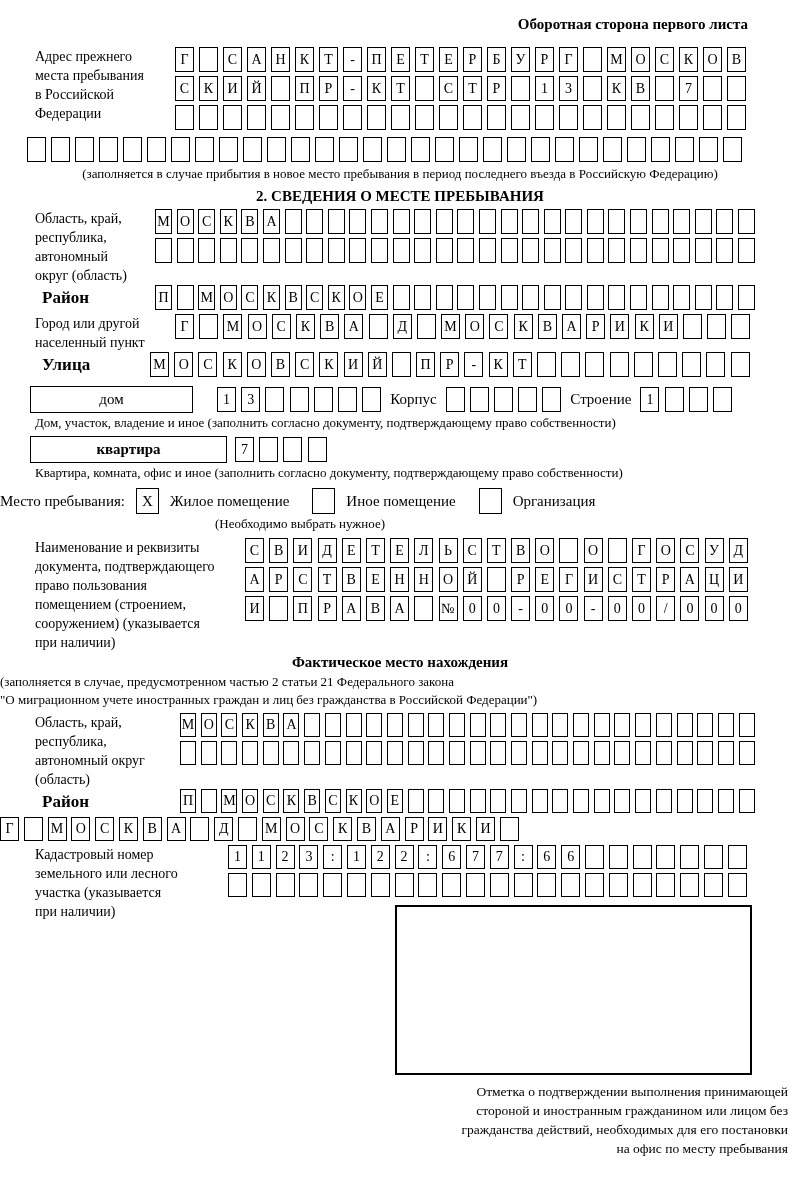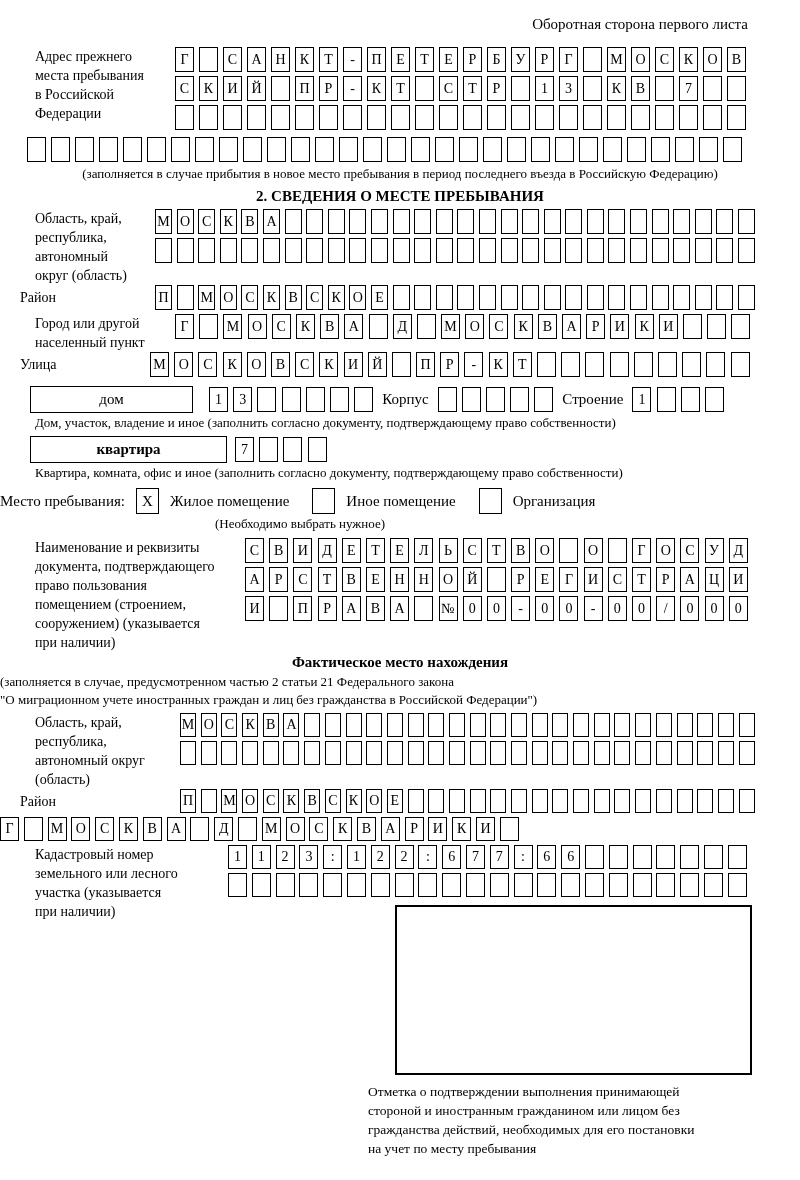--- a/index.html
+++ b/index.html
@@ -1,25 +1,25 @@
 <!DOCTYPE html>
 <html><head>
 <meta charset="utf-8">
 <style>
   html,body{margin:0;padding:0;}
   body{
     width:800px;height:1180px;overflow:hidden;
     background:#ffffff;color:#000;
     font-family:"Liberation Serif", serif;
   }
-  .hdr-note{margin-top:16px;padding-right:52px;text-align:right;font-size:15px;}
+  .hdr-note{margin-top:16px;padding-right:52px;text-align:right;font-size:15px;font-weight:bold;}
   .blk{display:flex;align-items:flex-start;}
   .lbl{font-size:14px;line-height:19px;box-sizing:border-box;padding-left:35px;}
   .lbl div{white-space:nowrap;}
-  .lbl-inline{font-size:14px;line-height:25px;box-sizing:border-box;padding-left:20px;white-space:nowrap;}
+  .lbl-inline{font-size:17px;line-height:25px;box-sizing:border-box;padding-left:42px;white-space:nowrap;font-weight:bold;}
   .w150{flex:0 0 150px;}.w155{flex:0 0 155px;}.w175{flex:0 0 175px;}
   .w180{flex:0 0 180px;}.w228{flex:0 0 228px;}.w245{flex:0 0 245px;}
   .rows{display:flex;flex-direction:column;}
   .cellrow{display:flex;margin-bottom:4px;}
   .cell{
     box-sizing:border-box;border:1.6px solid #000;height:25px;background:#fff;
     display:flex;align-items:center;justify-content:center;
     font-size:14px;flex:0 0 auto;
   }
   .cg-a{gap:5px;}  .cg-a .cell{width:19px;}
@@ -31,38 +31,38 @@
   .fullrow{margin-left:27px;margin-top:3px;}
   .caption{font-size:13px;}
   .center{text-align:center;}
   .cap-left{margin-left:35px;margin-top:2px;font-size:13px;white-space:nowrap;}
   .sec-title{font-weight:bold;font-size:15px;text-align:center;margin-top:6px;}
   .inline-row{display:flex;align-items:center;margin-left:30px;margin-top:5px;}
   .wbox{
     box-sizing:border-box;border:1.6px solid #000;height:27px;background:#fff;
     display:flex;align-items:center;justify-content:center;font-size:15px;flex:0 0 auto;
   }
-  .dom-box{width:163px;margin-right:16px;}
+  .dom-box{width:163px;margin-right:24px;}
   .kv-box{width:197px;margin-right:8px;font-weight:bold;}
   .mid-lbl{font-size:15px;margin:0 9px;white-space:nowrap;}
   .stay{display:flex;align-items:center;margin-top:7px;font-size:15px;}
   .cbox{
     box-sizing:border-box;border:1.6px solid #000;width:23px;height:26px;background:#fff;
     display:flex;align-items:center;justify-content:center;font-size:15px;flex:0 0 auto;
     margin:0 11px;
   }
   .opt{margin-right:12px;white-space:nowrap;}
   .stay-cap{margin-left:215px;margin-top:2px;font-size:13px;}
   .fact-cap{font-size:13px;line-height:18px;margin-top:2px;}
   .bigbox{
     box-sizing:border-box;border:2px solid #000;background:#fff;
     width:357px;height:170px;margin-left:395px;margin-top:-16px;
   }
   .confirm-cap{
-    margin-left:368px;width:420px;text-align:left;
+    margin-left:368px;width:420px;text-align:right;
     font-size:13.5px;line-height:19px;margin-top:7px;
   }
   .mt14{margin-top:14px;}.mt6{margin-top:6px;}.mt4{margin-top:4px;}.mt2{margin-top:2px;}
 </style>
 </head>
 <body>
 
 <div class="hdr-note">Оборотная сторона первого листа</div>
 
 <div class="blk mt14">
@@ -684,14 +684,14 @@
         <span class="cell"></span>
       </div>
   </div>
 </div>
 
 <div class="bigbox"></div>
 <div class="confirm-cap">
     <div>Отметка о подтверждении выполнения принимающей</div>
     <div>стороной и иностранным гражданином или лицом без</div>
     <div>гражданства действий, необходимых для его постановки</div>
-    <div>на учет по месту пребывания</div>
+    <div>на офис по месту пребывания</div>
   </div>
 
 </body></html>

